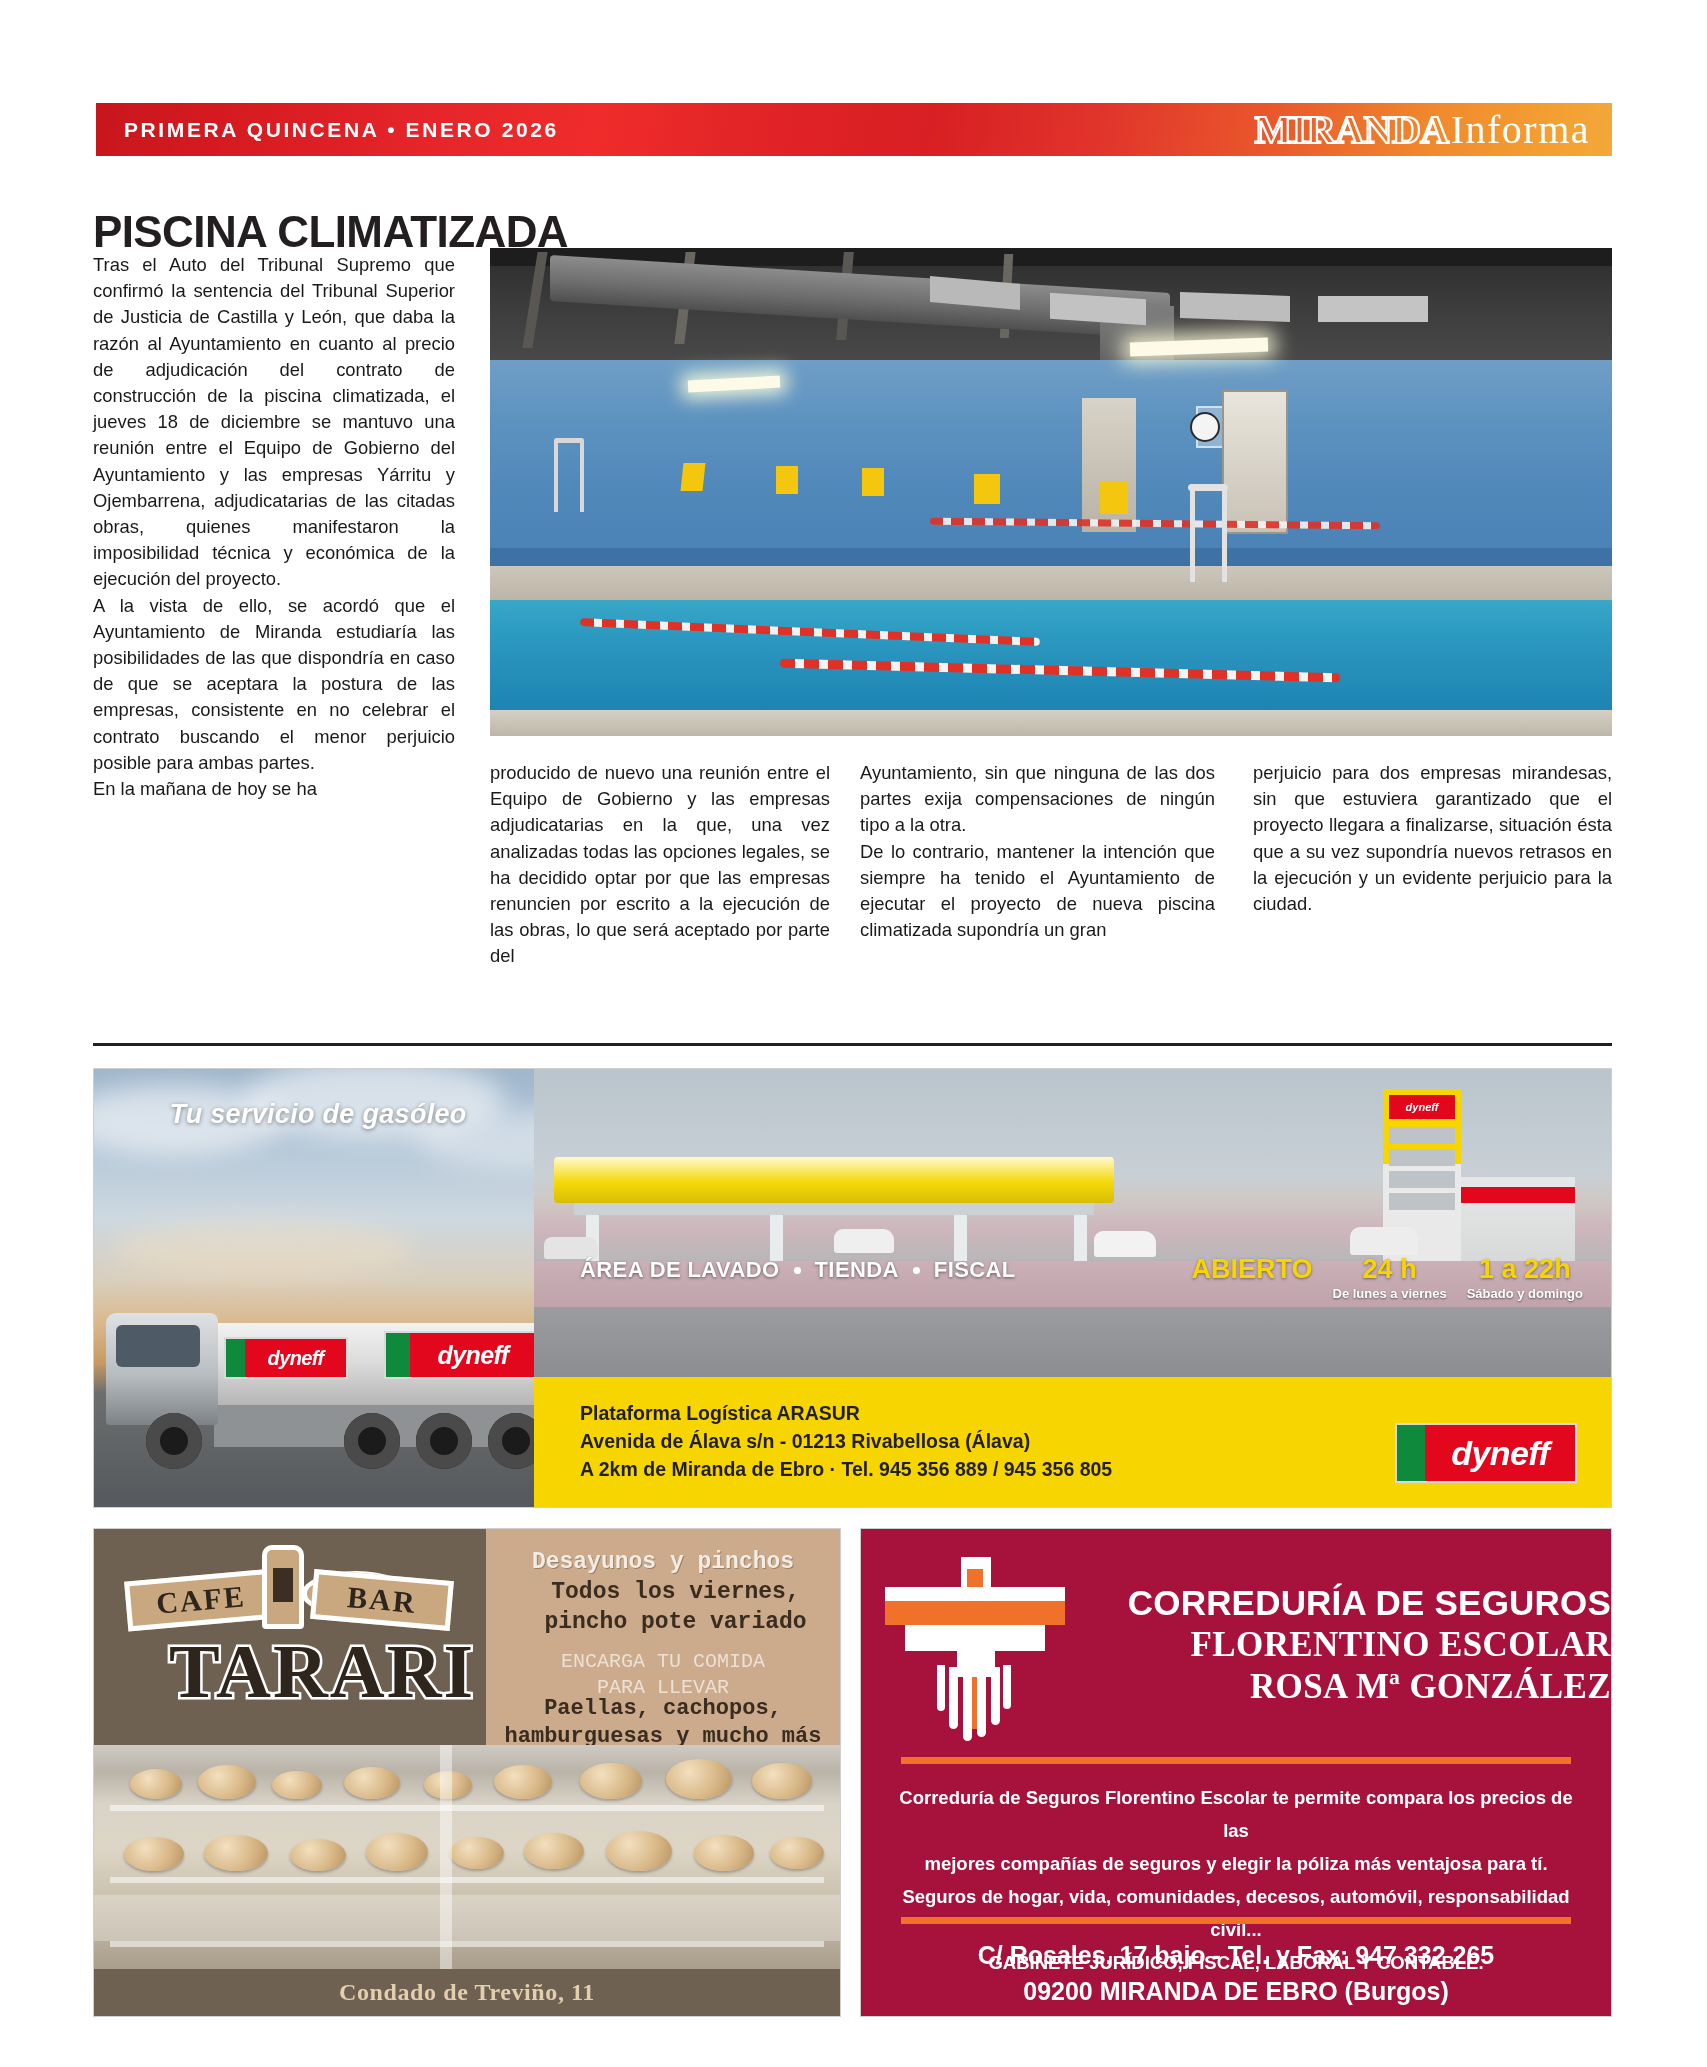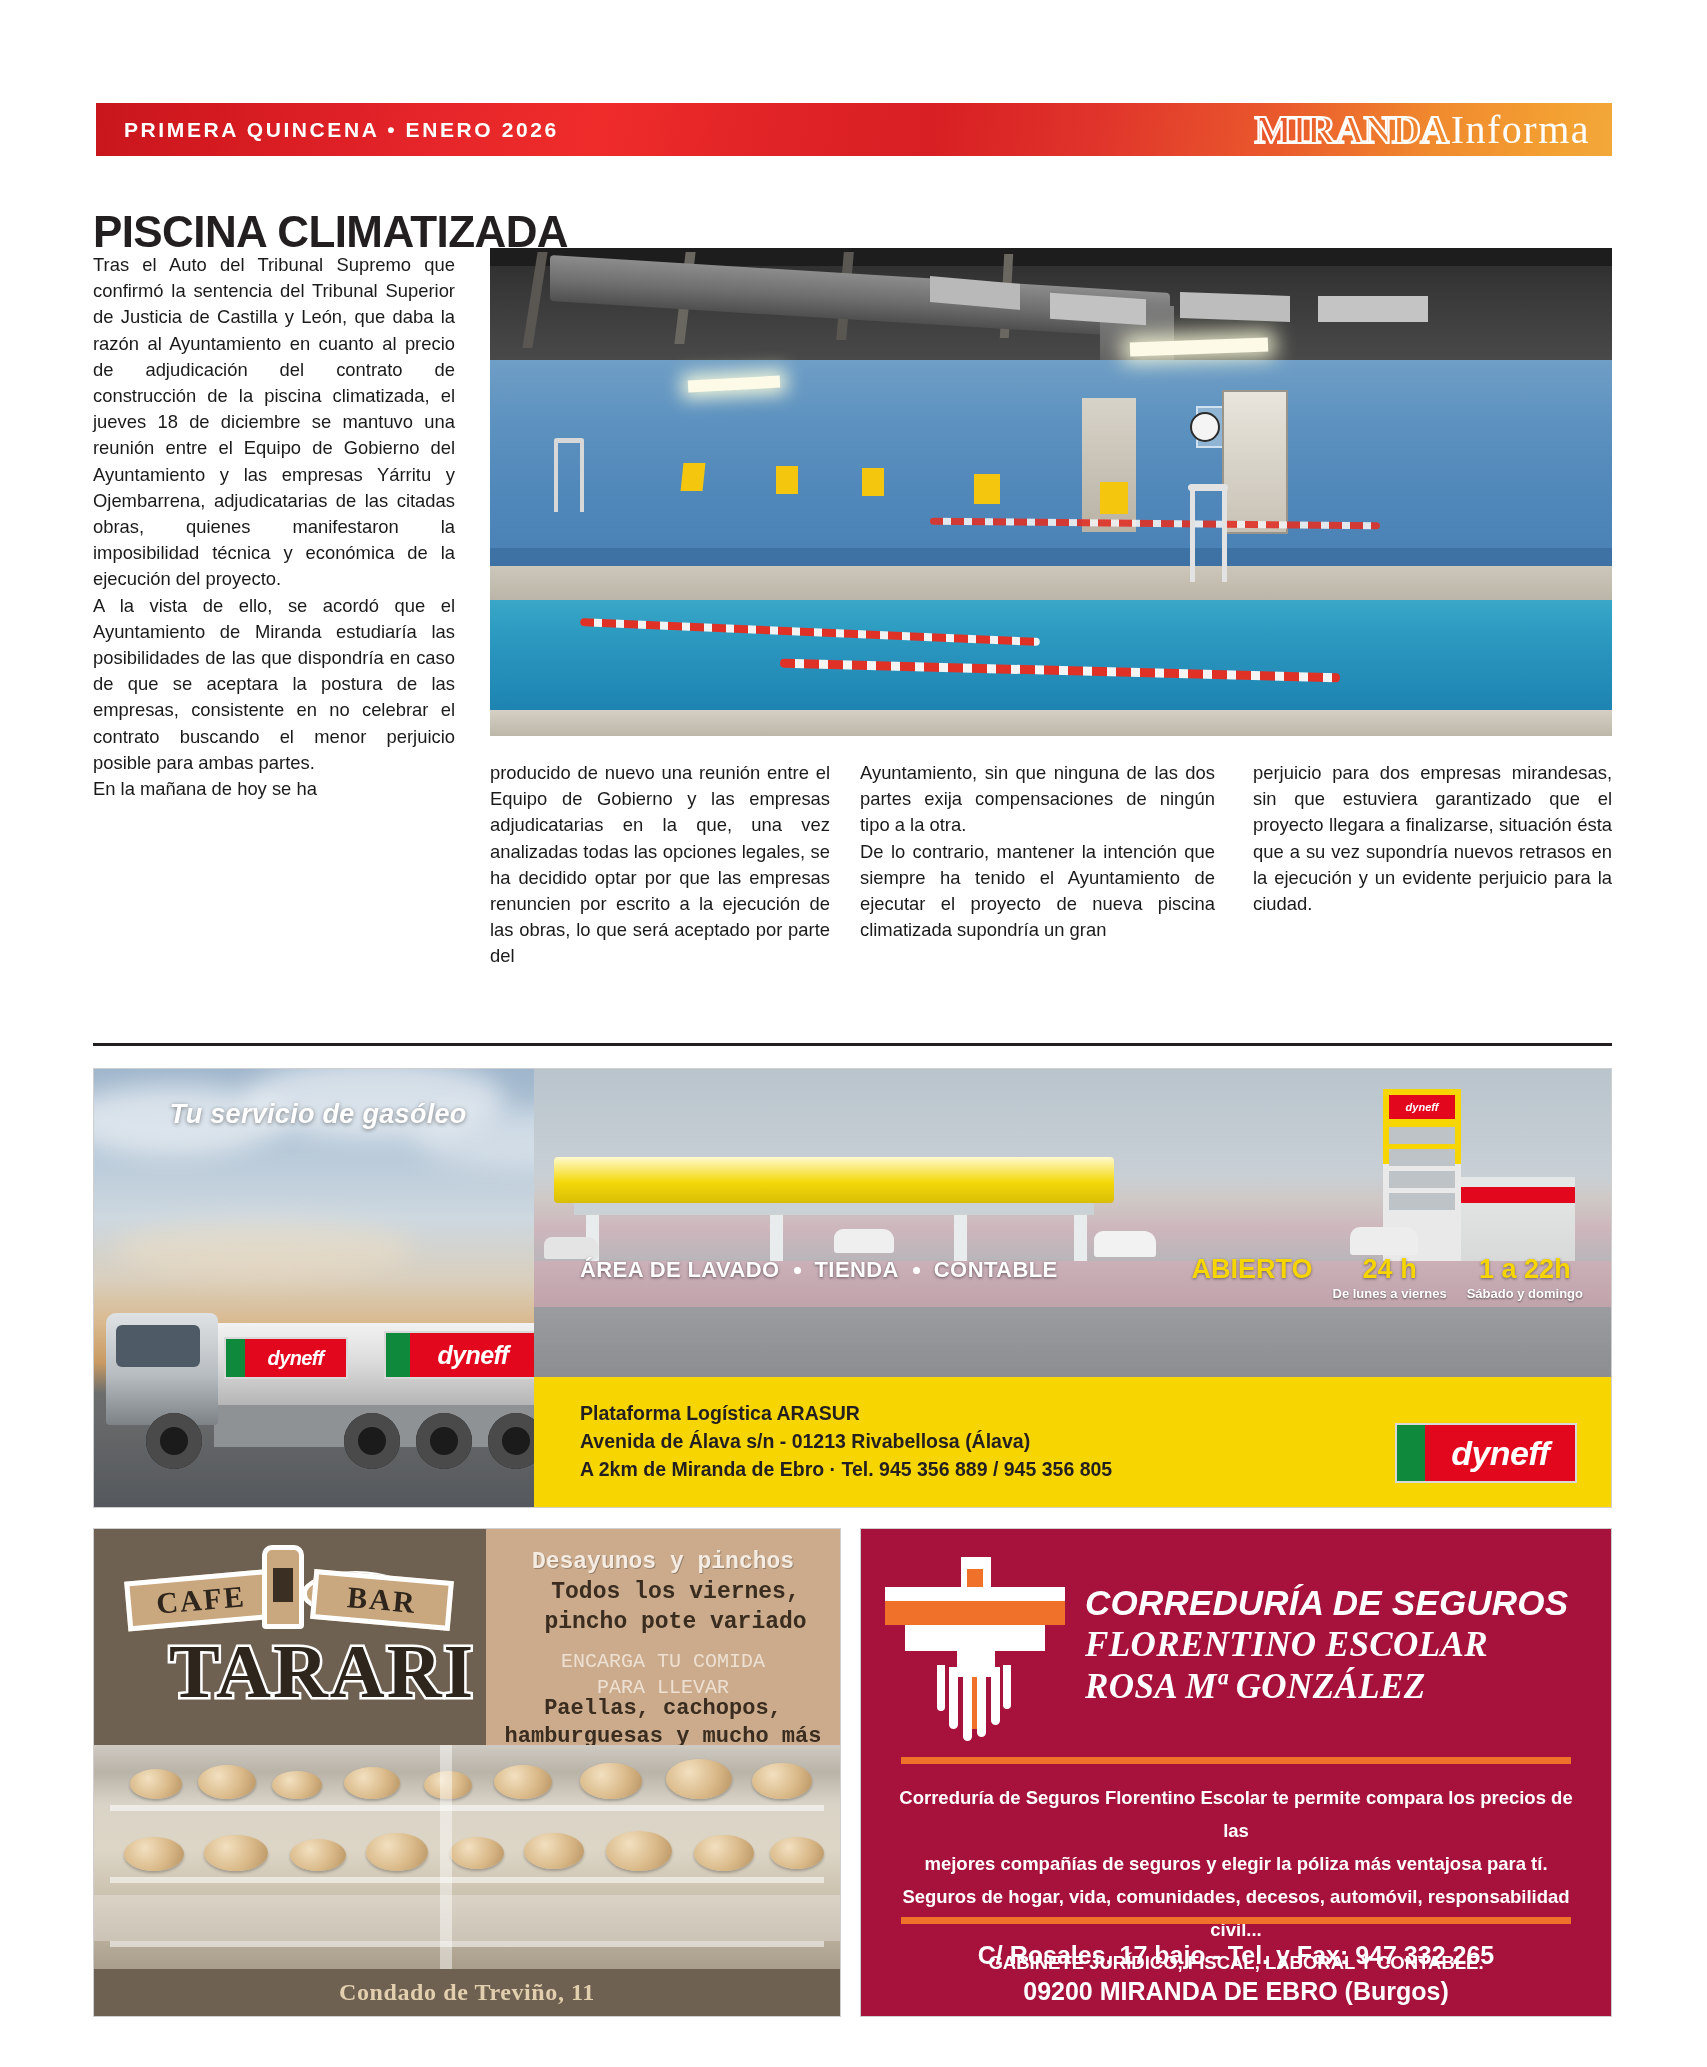--- a/index.html
+++ b/index.html
@@ -584,23 +584,21 @@
     align-items: center;
   }
   .seg-cross {
     position: relative;
     width: 224px;
     height: 196px;
     flex: none;
   }
   .seg-titles {
     flex: 1;
-    text-align: left;
-    padding-right: 26px;
-    font-style: italic;
+    text-align: right;
   }
   .seg-t1 {
     color: #ffffff;
     font-family: "Liberation Sans", sans-serif;
     font-weight: bold;
     font-size: 35px;
     letter-spacing: .2px;
     line-height: 42px;
   }
   .seg-t2, .seg-t3 {
@@ -798,21 +796,21 @@
         <div class="pool-photo-el" style="left:10px;top:168px;width:54px;height:22px;background:#e4e4e4;border-radius:8px 10px 3px 3px;"></div>
         <div class="pool-photo-el" style="left:300px;top:160px;width:60px;height:24px;background:#efefef;border-radius:9px 11px 3px 3px;"></div>
         <div class="pool-photo-el" style="left:560px;top:162px;width:62px;height:26px;background:#f2f2f2;border-radius:9px 12px 3px 3px;"></div>
         <div class="pool-photo-el" style="left:816px;top:158px;width:68px;height:28px;background:#ededed;border-radius:10px 12px 3px 3px;"></div>
 
         <div class="svc-line">
           <span class="two-line" style="white-space:pre-line;">ÁREA DE LAVADO</span>
           <span class="dot"></span>
           <span>TIENDA</span>
           <span class="dot"></span>
-          <span>CONTABLE</span>
+          <span>FISCAL</span>
         </div>
 
         <div class="hours">
           <div class="hcol">
             <span class="hbig">ABIERTO</span>
           </div>
           <div class="hcol">
             <span class="hbig">24 h</span>
             <span class="hsml">De lunes a viernes</span>
           </div>

